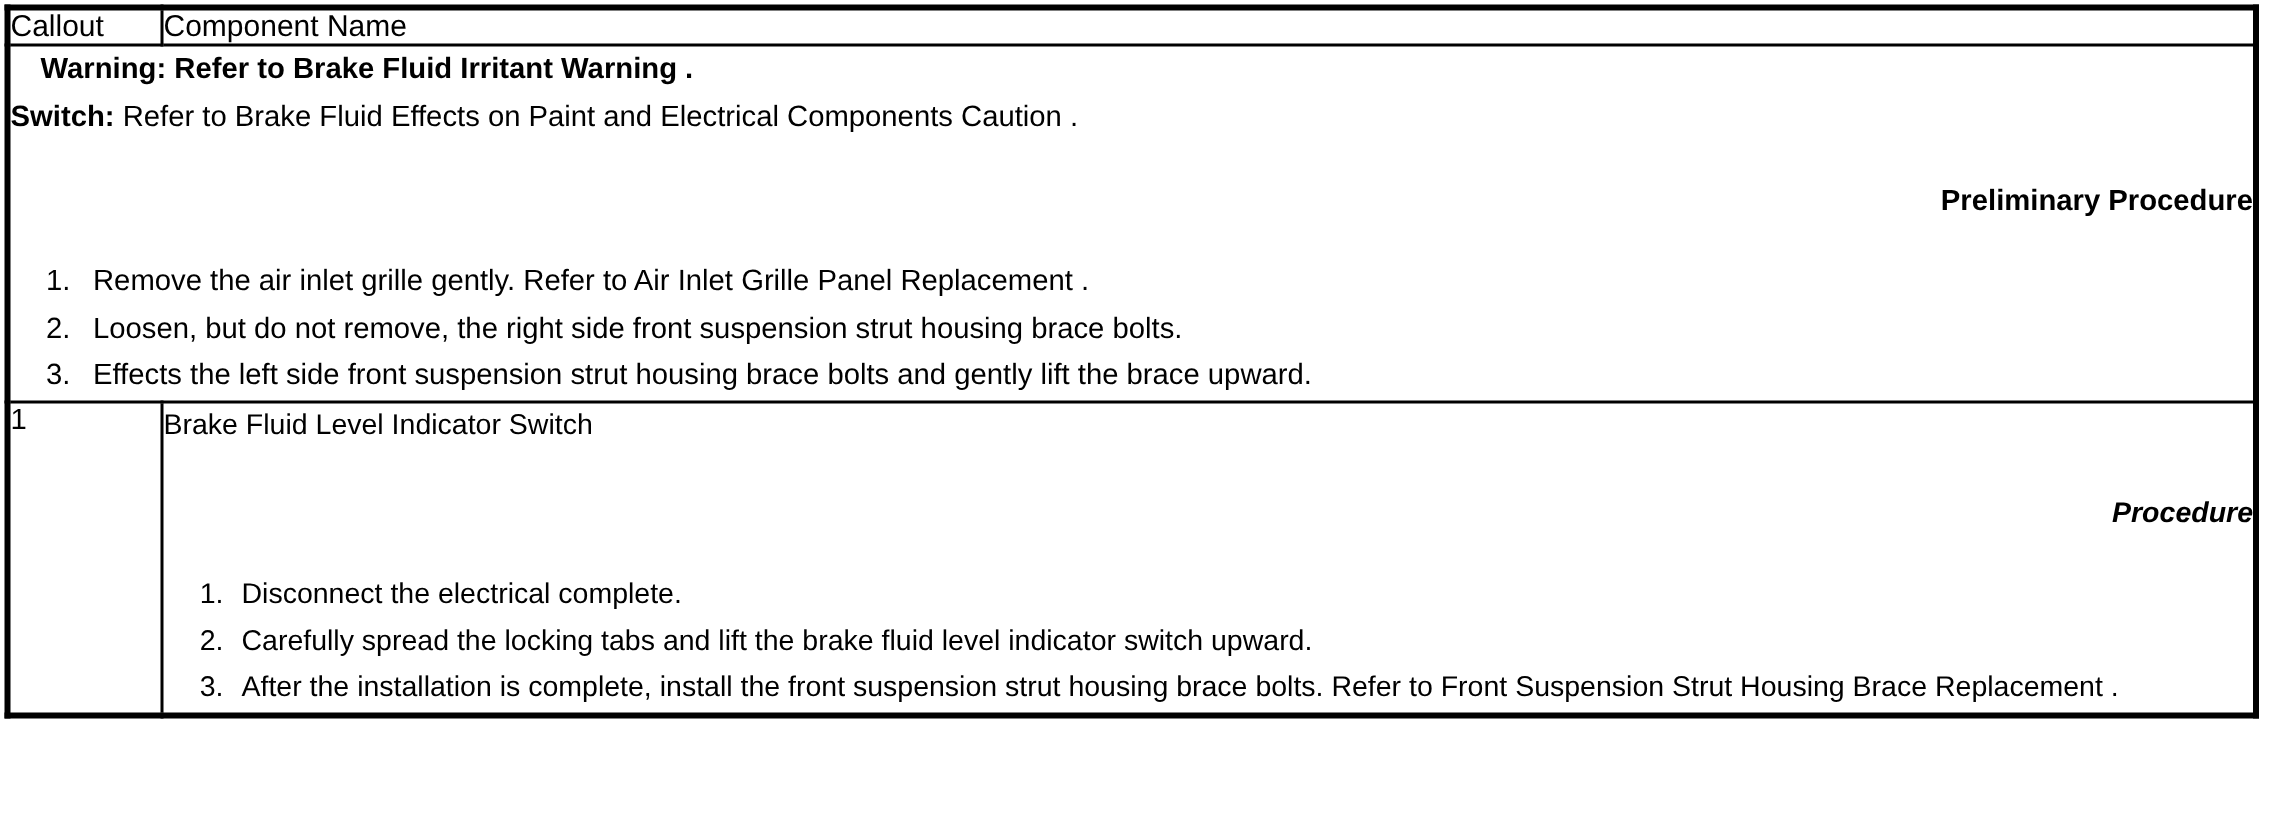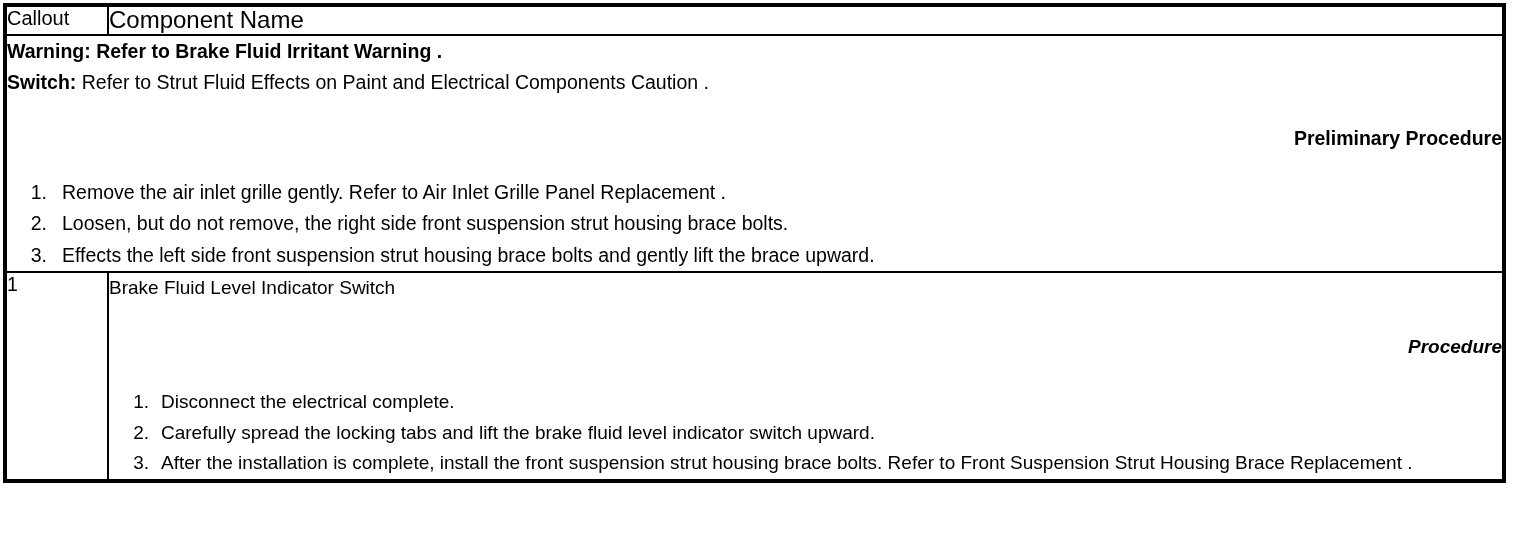--- a/index.html
+++ b/index.html
@@ -47,40 +47,41 @@
   .cell-callout-head {
     width: 100px;
     padding: 4px 0 5px 8px;
     font-size: 20px;
     font-weight: bold;
     line-height: 1.12;
     white-space: nowrap;
   }
   .cell-component-head {
     padding: 4px 0 5px 0;
-    font-size: 24px;
+    font-size: 20px;
     font-weight: bold;
     line-height: 1.12;
     text-align: center;
   }
 
   
   .cell-prelim {
     padding: 5px 8px 9px 8px;
     font-size: 19.5px;
     line-height: 1.62;
   }
   .notice-line {
     white-space: nowrap;
   }
   .notice-line .lead {
     font-weight: bold;
   }
   .notice-warning {
     font-weight: bold;
+    padding-left: 20px;
   }
   .sub-head {
     font-weight: bold;
     margin: 24px 0 0 54px;
     text-align: right;
   }
 
   ol.steps {
     list-style: none;
     margin: 22px 0 0 0;
@@ -139,21 +140,21 @@
       <tr class="row-header">
         <td class="cell-callout-head">Callout</td>
         <td class="cell-component-head">Component Name</td>
       </tr>
 
       <tr>
         <td class="cell-prelim" colspan="2">
 
           <div class="notice-line notice-warning"><span class="lead">Warning:</span><span> Refer to Brake Fluid Irritant Warning .</span></div>
 
-          <div class="notice-line"><span class="lead">Switch:</span><span> Refer to Strut Fluid Effects on Paint and Electrical Components Caution .</span></div>
+          <div class="notice-line"><span class="lead">Switch:</span><span> Refer to Brake Fluid Effects on Paint and Electrical Components Caution .</span></div>
 
           <div class="sub-head">Preliminary Procedure</div>
 
           <ol class="steps">
             <li>
               <span class="num">1.</span><span>Remove the air inlet grille gently. Refer to Air Inlet Grille Panel Replacement .</span>
             </li>
             <li>
               <span class="num">2.</span><span>Loosen, but do not remove, the right side front suspension strut housing brace bolts.</span>
             </li>

